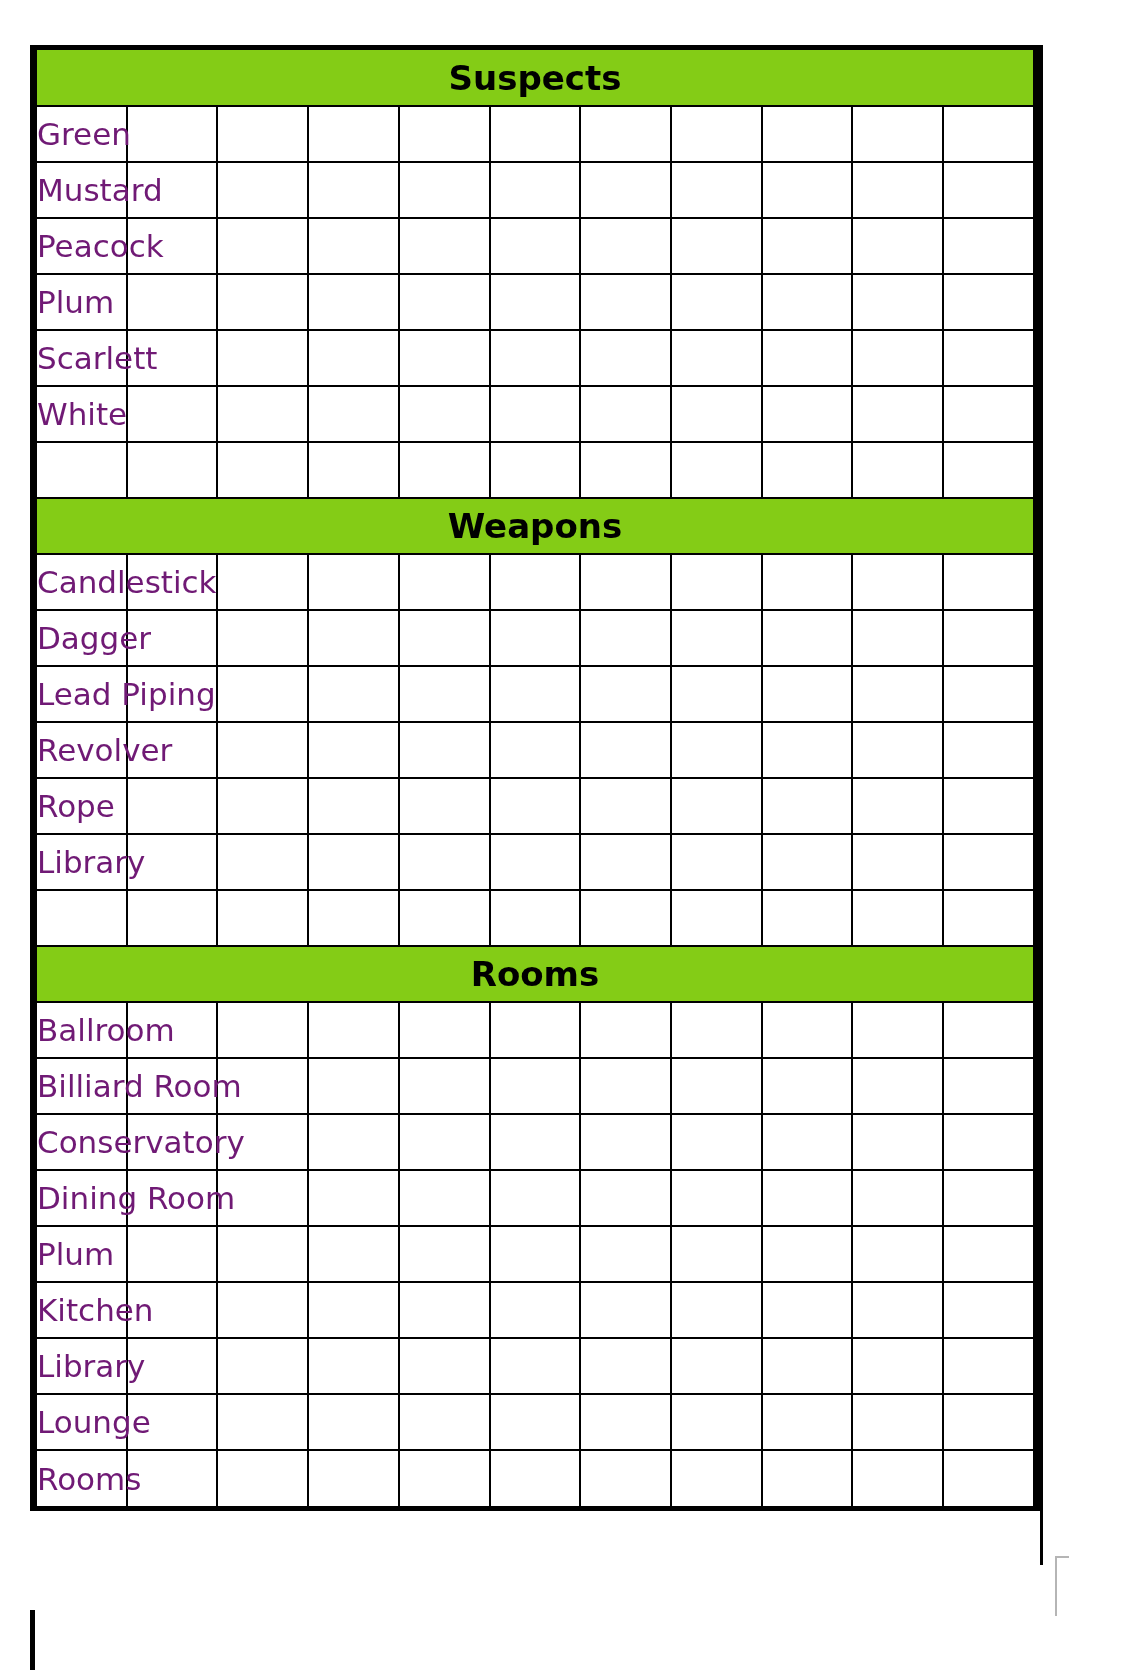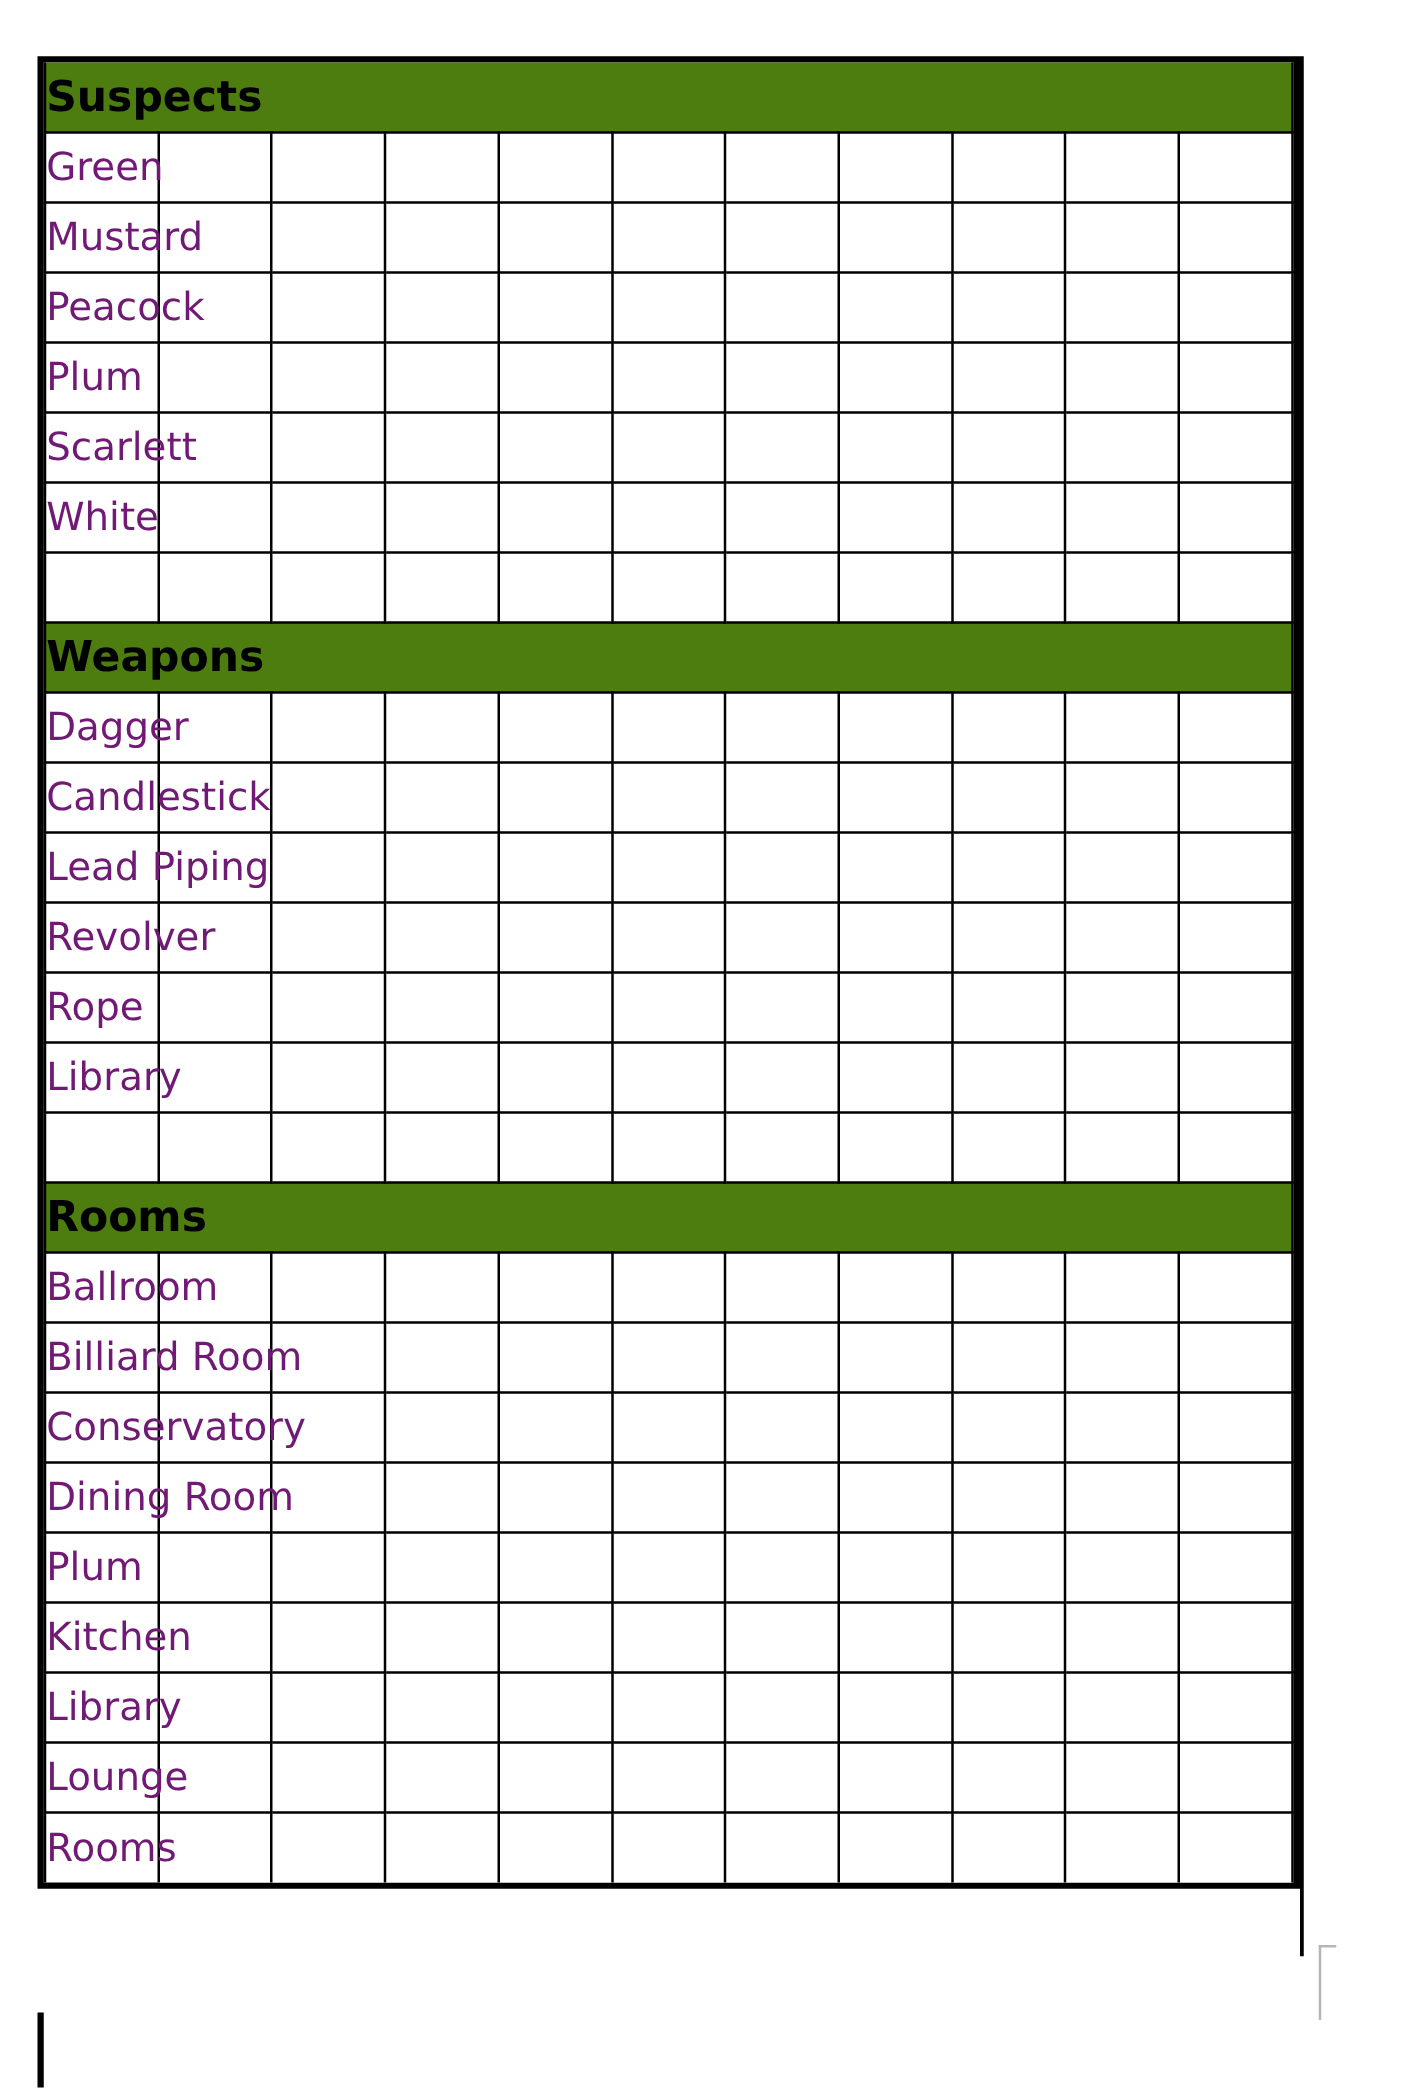--- a/index.html
+++ b/index.html
@@ -50,21 +50,22 @@
     border-left: none;
   }
 
   td.check-cell {
     width: 66px;
     background: #ffffff;
   }
 
   
   td.section-header {
-    background: #4d7c0f;
+    background: #84cc16;
+    text-align: center;
     font-weight: bold;
     font-size: 34px;
     color: #000000;
     height: 56px;
     border-left: none;
     border-right: none;
     border-top: none;
   }
 
   
@@ -209,34 +210,34 @@
           <td class="spacer-check"></td>
           <td class="spacer-check"></td>
           <td class="spacer-check"></td>
           <td class="spacer-check"></td>
           <td class="spacer-check edge-right"></td>
         </tr>
         <tr>
           <td class="section-header" colspan="11">Weapons</td>
         </tr>
         <tr>
+          <td class="label-cell">Candlestick</td>
+          <td class="check-cell"></td>
+          <td class="check-cell"></td>
+          <td class="check-cell"></td>
+          <td class="check-cell"></td>
+          <td class="check-cell"></td>
+          <td class="check-cell"></td>
+          <td class="check-cell"></td>
+          <td class="check-cell"></td>
+          <td class="check-cell"></td>
+          <td class="check-cell edge-right"></td>
+        </tr>
+        <tr>
           <td class="label-cell">Dagger</td>
-          <td class="check-cell"></td>
-          <td class="check-cell"></td>
-          <td class="check-cell"></td>
-          <td class="check-cell"></td>
-          <td class="check-cell"></td>
-          <td class="check-cell"></td>
-          <td class="check-cell"></td>
-          <td class="check-cell"></td>
-          <td class="check-cell"></td>
-          <td class="check-cell edge-right"></td>
-        </tr>
-        <tr>
-          <td class="label-cell">Candlestick</td>
           <td class="check-cell"></td>
           <td class="check-cell"></td>
           <td class="check-cell"></td>
           <td class="check-cell"></td>
           <td class="check-cell"></td>
           <td class="check-cell"></td>
           <td class="check-cell"></td>
           <td class="check-cell"></td>
           <td class="check-cell"></td>
           <td class="check-cell edge-right"></td>

